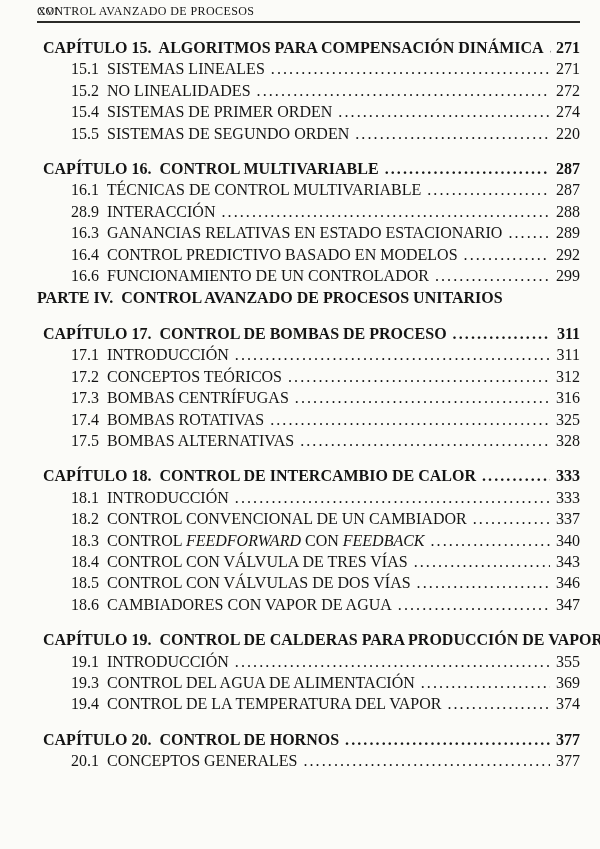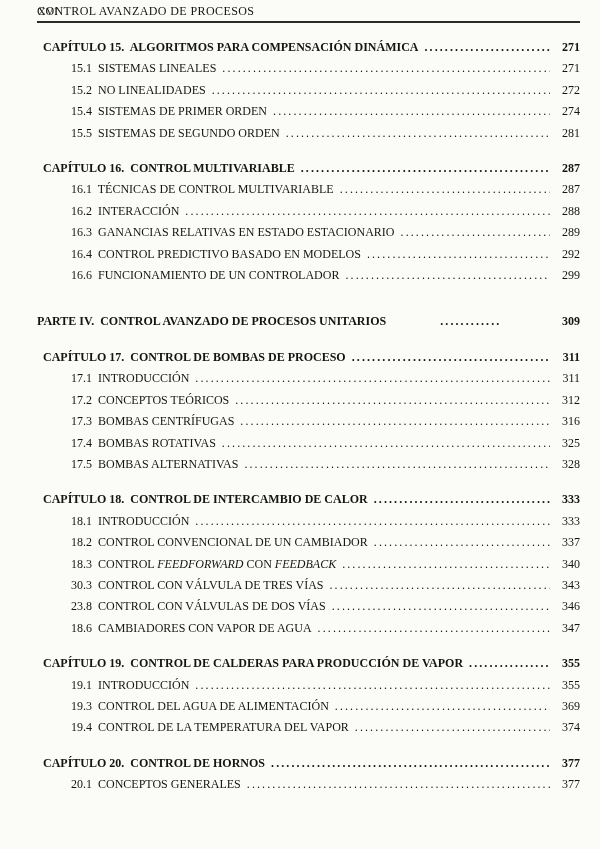--- a/index.html
+++ b/index.html
@@ -30,26 +30,26 @@
   }
   .header-rule {
     border-bottom: 2px solid #2b2b28;
     margin-top: 2px;
   }
   
   .toc { margin-top: 3px; }
   .row {
     display: flex;
     align-items: center;
-    font-size: 12px;
+    font-size: 16px;
     line-height: 21.4px;
   }
   .row-chapter, .row-part { font-weight: 700; }
   .row-chapter { margin-top: 14px; padding-left: 6px; }
-  .row-part    { margin-top: 25px; gap: 48px; }
+  .row-part    { margin-top: 1px; gap: 48px; }
   .row-section { padding-left: 34px; }
   .label { white-space: pre; }
   .label .italic { font-style: italic; }
   .dots {
     flex: 1 1 auto;
     overflow: hidden;
     white-space: nowrap;
     margin: 0 3px 0 6px;
   }
   .dots::after {
@@ -90,34 +90,34 @@
     <span class="page-num">272</span>
   </div>
       <div class="row row-section">
     <span class="label"><span>15.4  SISTEMAS DE PRIMER ORDEN</span></span>
     <span class="dots"></span>
     <span class="page-num">274</span>
   </div>
       <div class="row row-section">
     <span class="label"><span>15.5  SISTEMAS DE SEGUNDO ORDEN</span></span>
     <span class="dots"></span>
-    <span class="page-num">281</span>
+    <span class="page-num">220</span>
   </div>
       <div class="row row-chapter">
     <span class="label"><span>CAPÍTULO 16.  CONTROL MULTIVARIABLE</span></span>
     <span class="dots"></span>
     <span class="page-num">287</span>
   </div>
       <div class="row row-section">
     <span class="label"><span>16.1  TÉCNICAS DE CONTROL MULTIVARIABLE</span></span>
     <span class="dots"></span>
     <span class="page-num">287</span>
   </div>
       <div class="row row-section">
-    <span class="label"><span>16.2  INTERACCIÓN</span></span>
+    <span class="label"><span>28.9  INTERACCIÓN</span></span>
     <span class="dots"></span>
     <span class="page-num">288</span>
   </div>
       <div class="row row-section">
     <span class="label"><span>16.3  GANANCIAS RELATIVAS EN ESTADO ESTACIONARIO</span></span>
     <span class="dots"></span>
     <span class="page-num">289</span>
   </div>
       <div class="row row-section">
     <span class="label"><span>16.4  CONTROL PREDICTIVO BASADO EN MODELOS</span></span>
@@ -178,26 +178,26 @@
     <span class="label"><span>18.2  CONTROL CONVENCIONAL DE UN CAMBIADOR</span></span>
     <span class="dots"></span>
     <span class="page-num">337</span>
   </div>
       <div class="row row-section">
     <span class="label"><span>18.3  CONTROL </span><span class="italic">FEEDFORWARD</span><span> CON </span><span class="italic">FEEDBACK</span></span>
     <span class="dots"></span>
     <span class="page-num">340</span>
   </div>
       <div class="row row-section">
-    <span class="label"><span>30.3  CONTROL CON VÁLVULA DE TRES VÍAS</span></span>
+    <span class="label"><span>18.4  CONTROL CON VÁLVULA DE TRES VÍAS</span></span>
     <span class="dots"></span>
     <span class="page-num">343</span>
   </div>
       <div class="row row-section">
-    <span class="label"><span>23.8  CONTROL CON VÁLVULAS DE DOS VÍAS</span></span>
+    <span class="label"><span>18.5  CONTROL CON VÁLVULAS DE DOS VÍAS</span></span>
     <span class="dots"></span>
     <span class="page-num">346</span>
   </div>
       <div class="row row-section">
     <span class="label"><span>18.6  CAMBIADORES CON VAPOR DE AGUA</span></span>
     <span class="dots"></span>
     <span class="page-num">347</span>
   </div>
       <div class="row row-chapter">
     <span class="label"><span>CAPÍTULO 19.  CONTROL DE CALDERAS PARA PRODUCCIÓN DE VAPOR</span></span>

